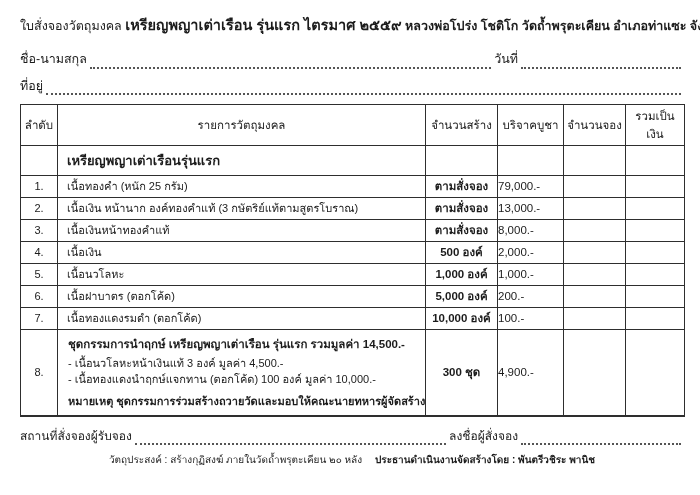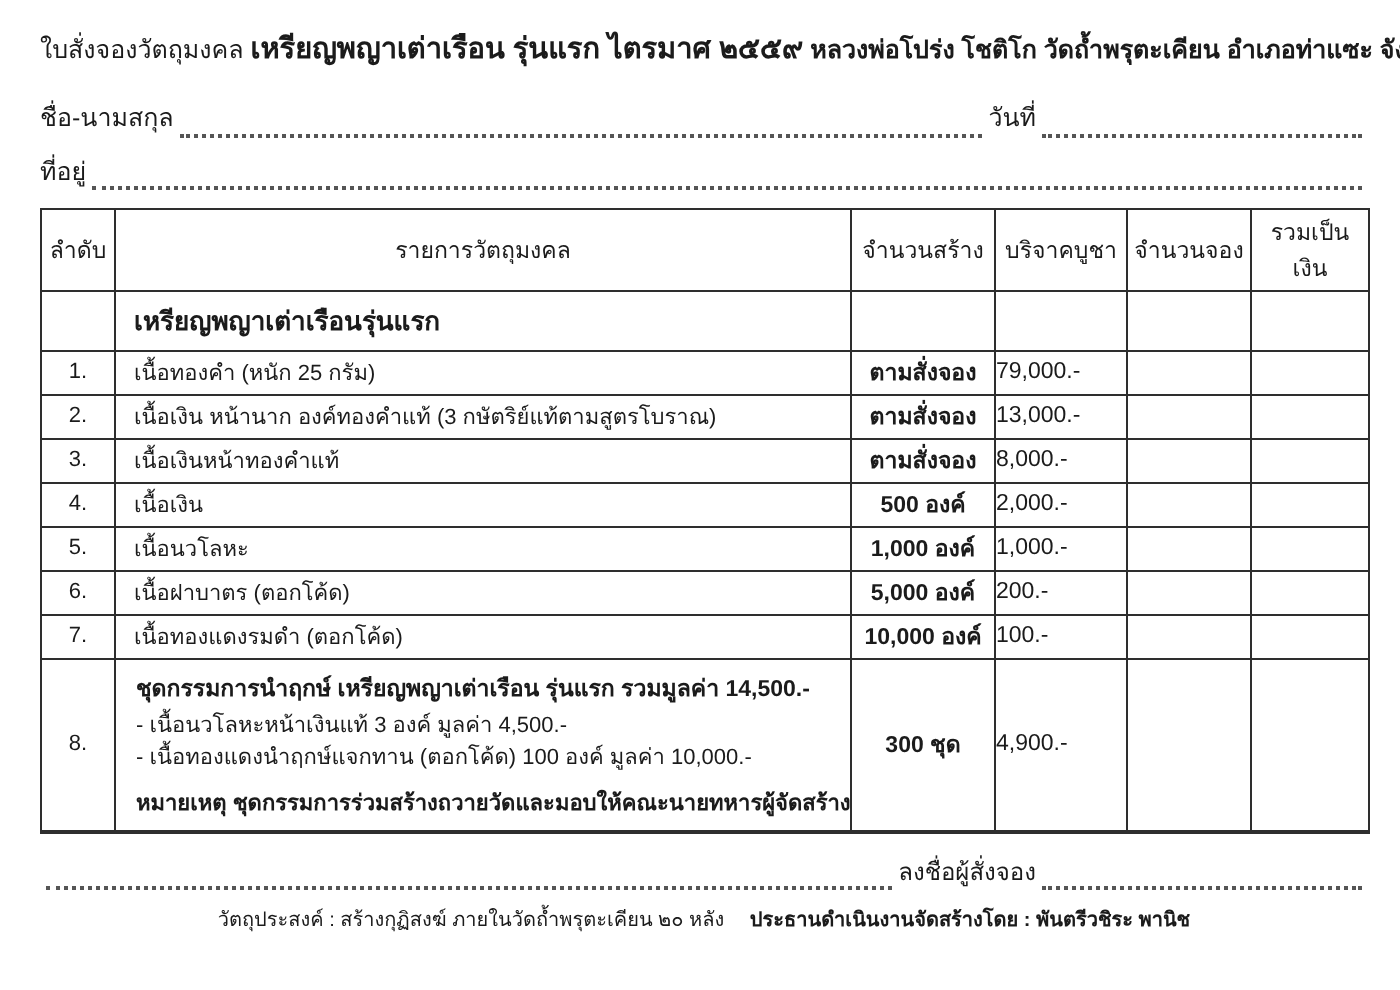--- a/index.html
+++ b/index.html
@@ -214,20 +214,21 @@
         <td class="qty-cell">300 ชุด</td>
         <td class="price-cell">4,900.-</td>
         <td></td>
         <td></td>
       </tr>
 
     </tbody>
   </table>
 
   <div class="fieldline place-line">
+    <span class="lbl">สถานที่สั่งจองผู้รับจอง</span>
     <span class="dots"></span>
     <span class="lbl">ลงชื่อผู้สั่งจอง</span>
     <span class="dots fixed"></span>
   </div>
 
   <div class="purpose-line">
     <span>วัตถุประสงค์ : สร้างกุฏิสงฆ์ ภายในวัดถ้ำพรุตะเคียน ๒๐ หลัง</span>
     <span class="chair">ประธานดำเนินงานจัดสร้างโดย : พันตรีวชิระ พานิช</span>
   </div>
 

